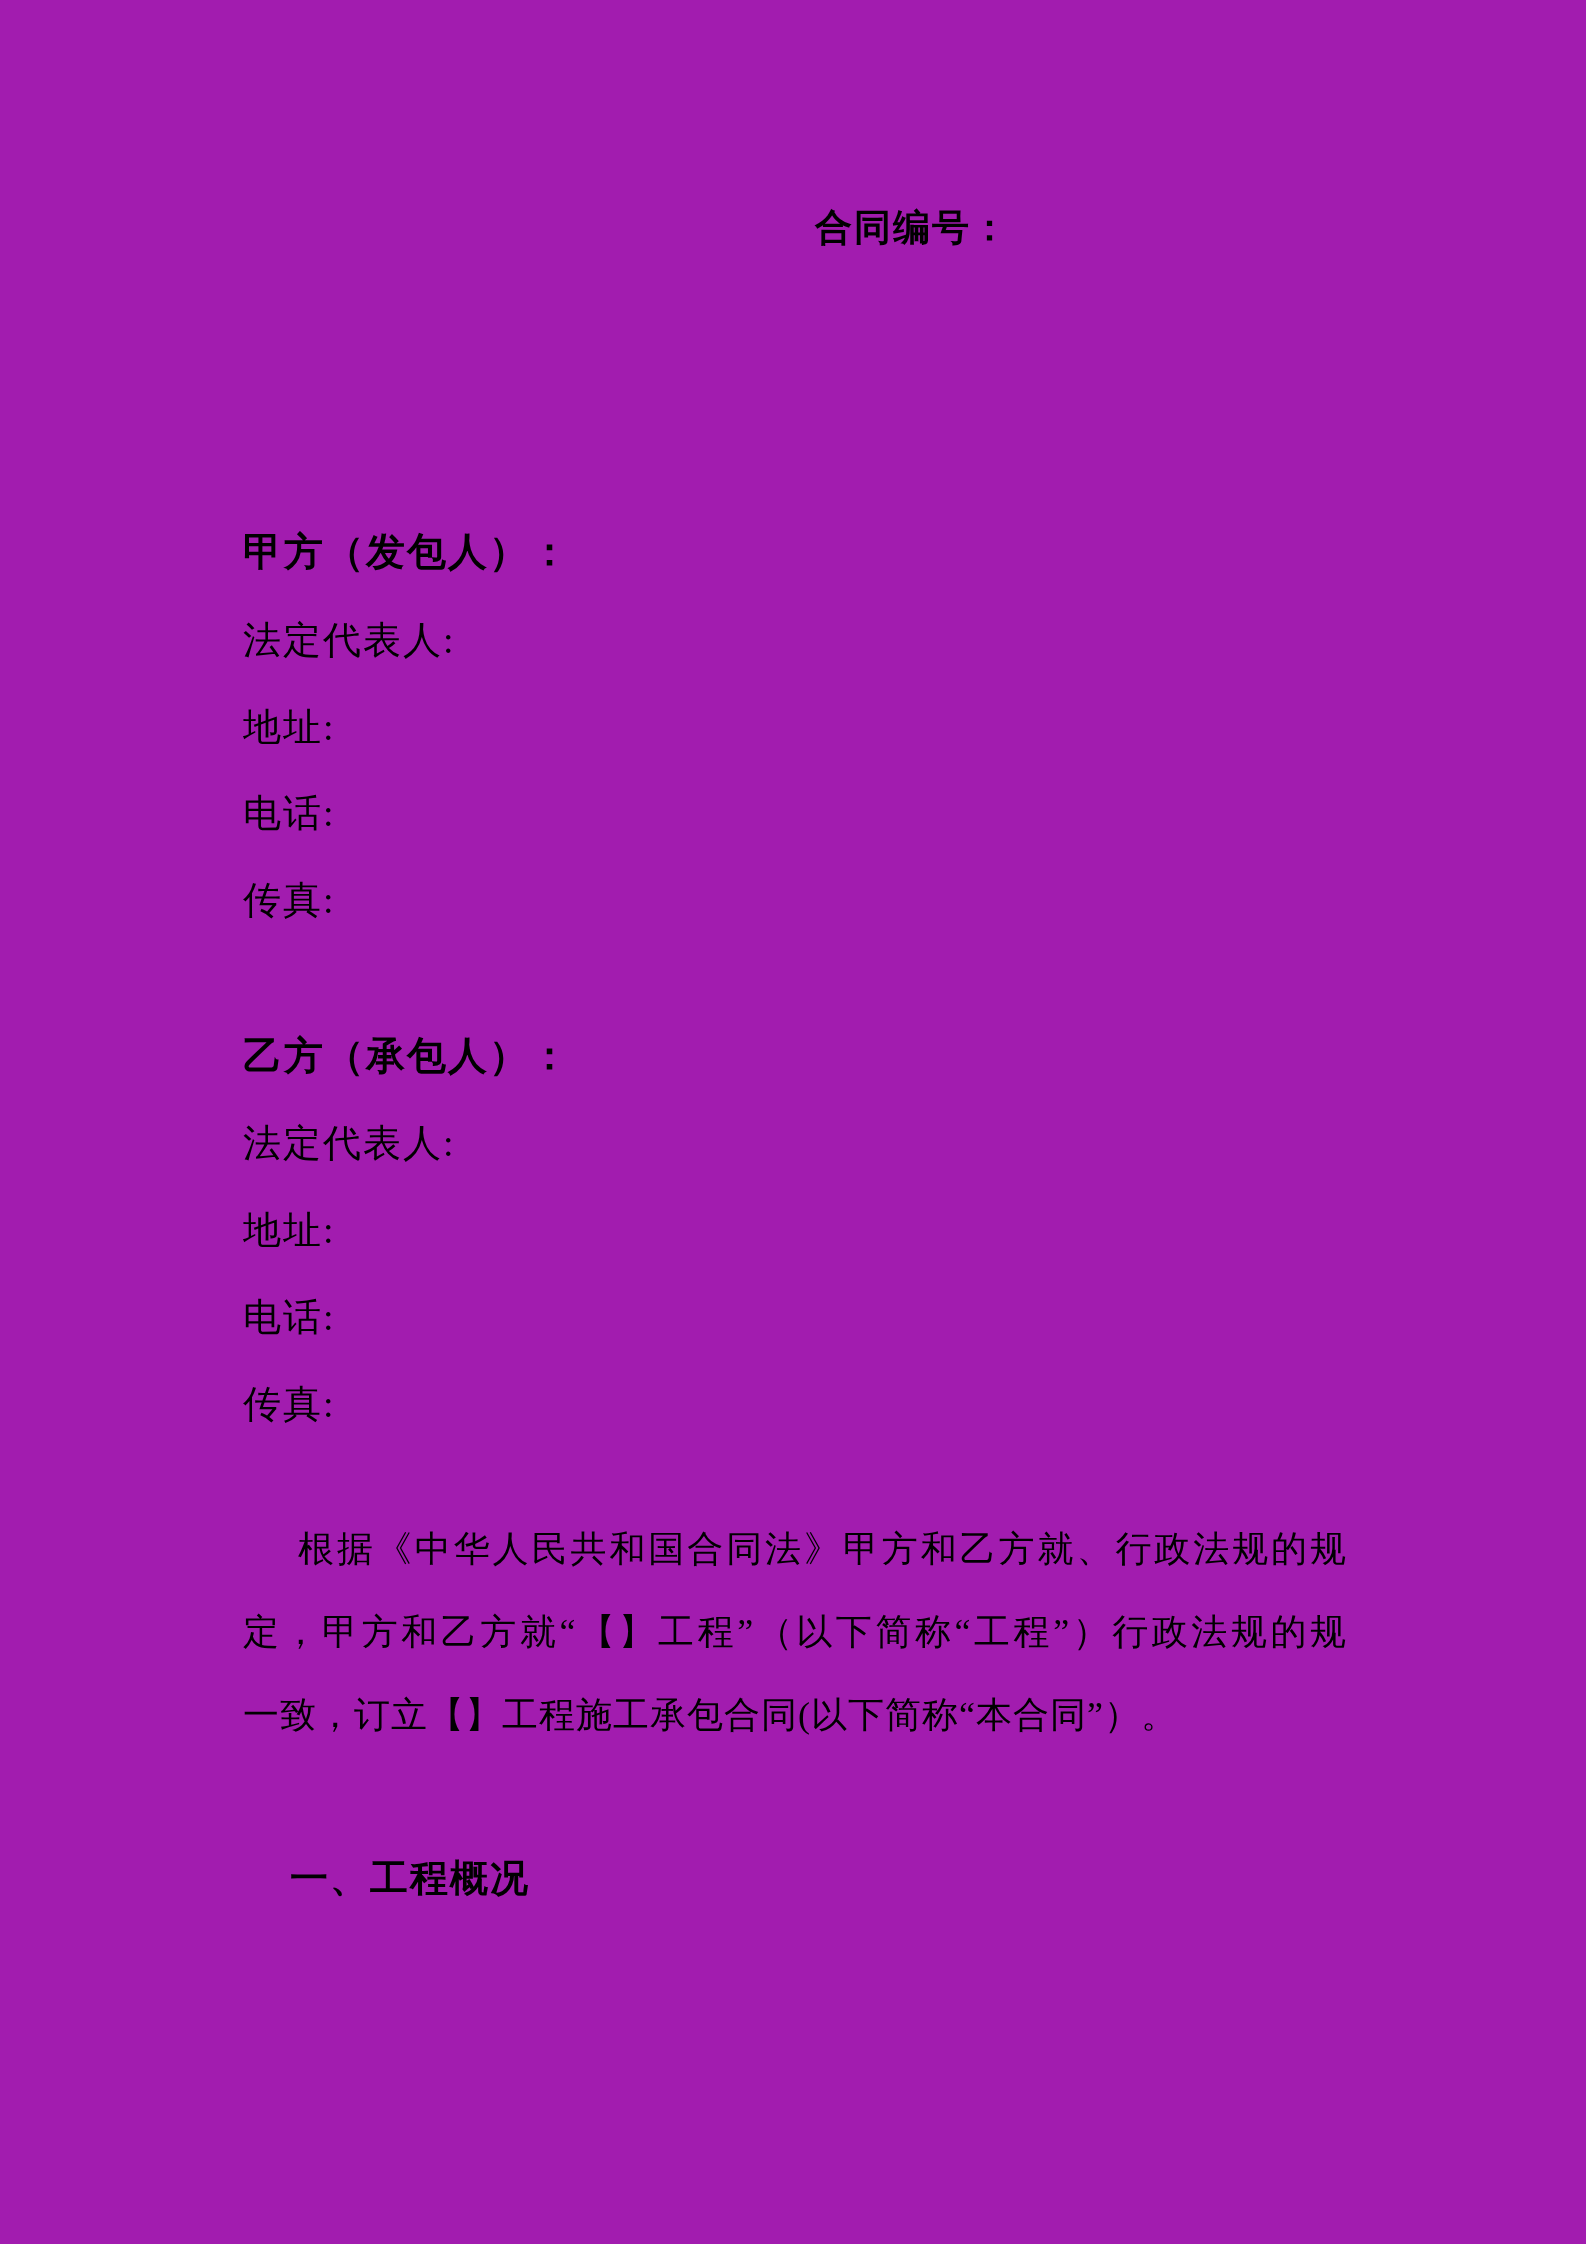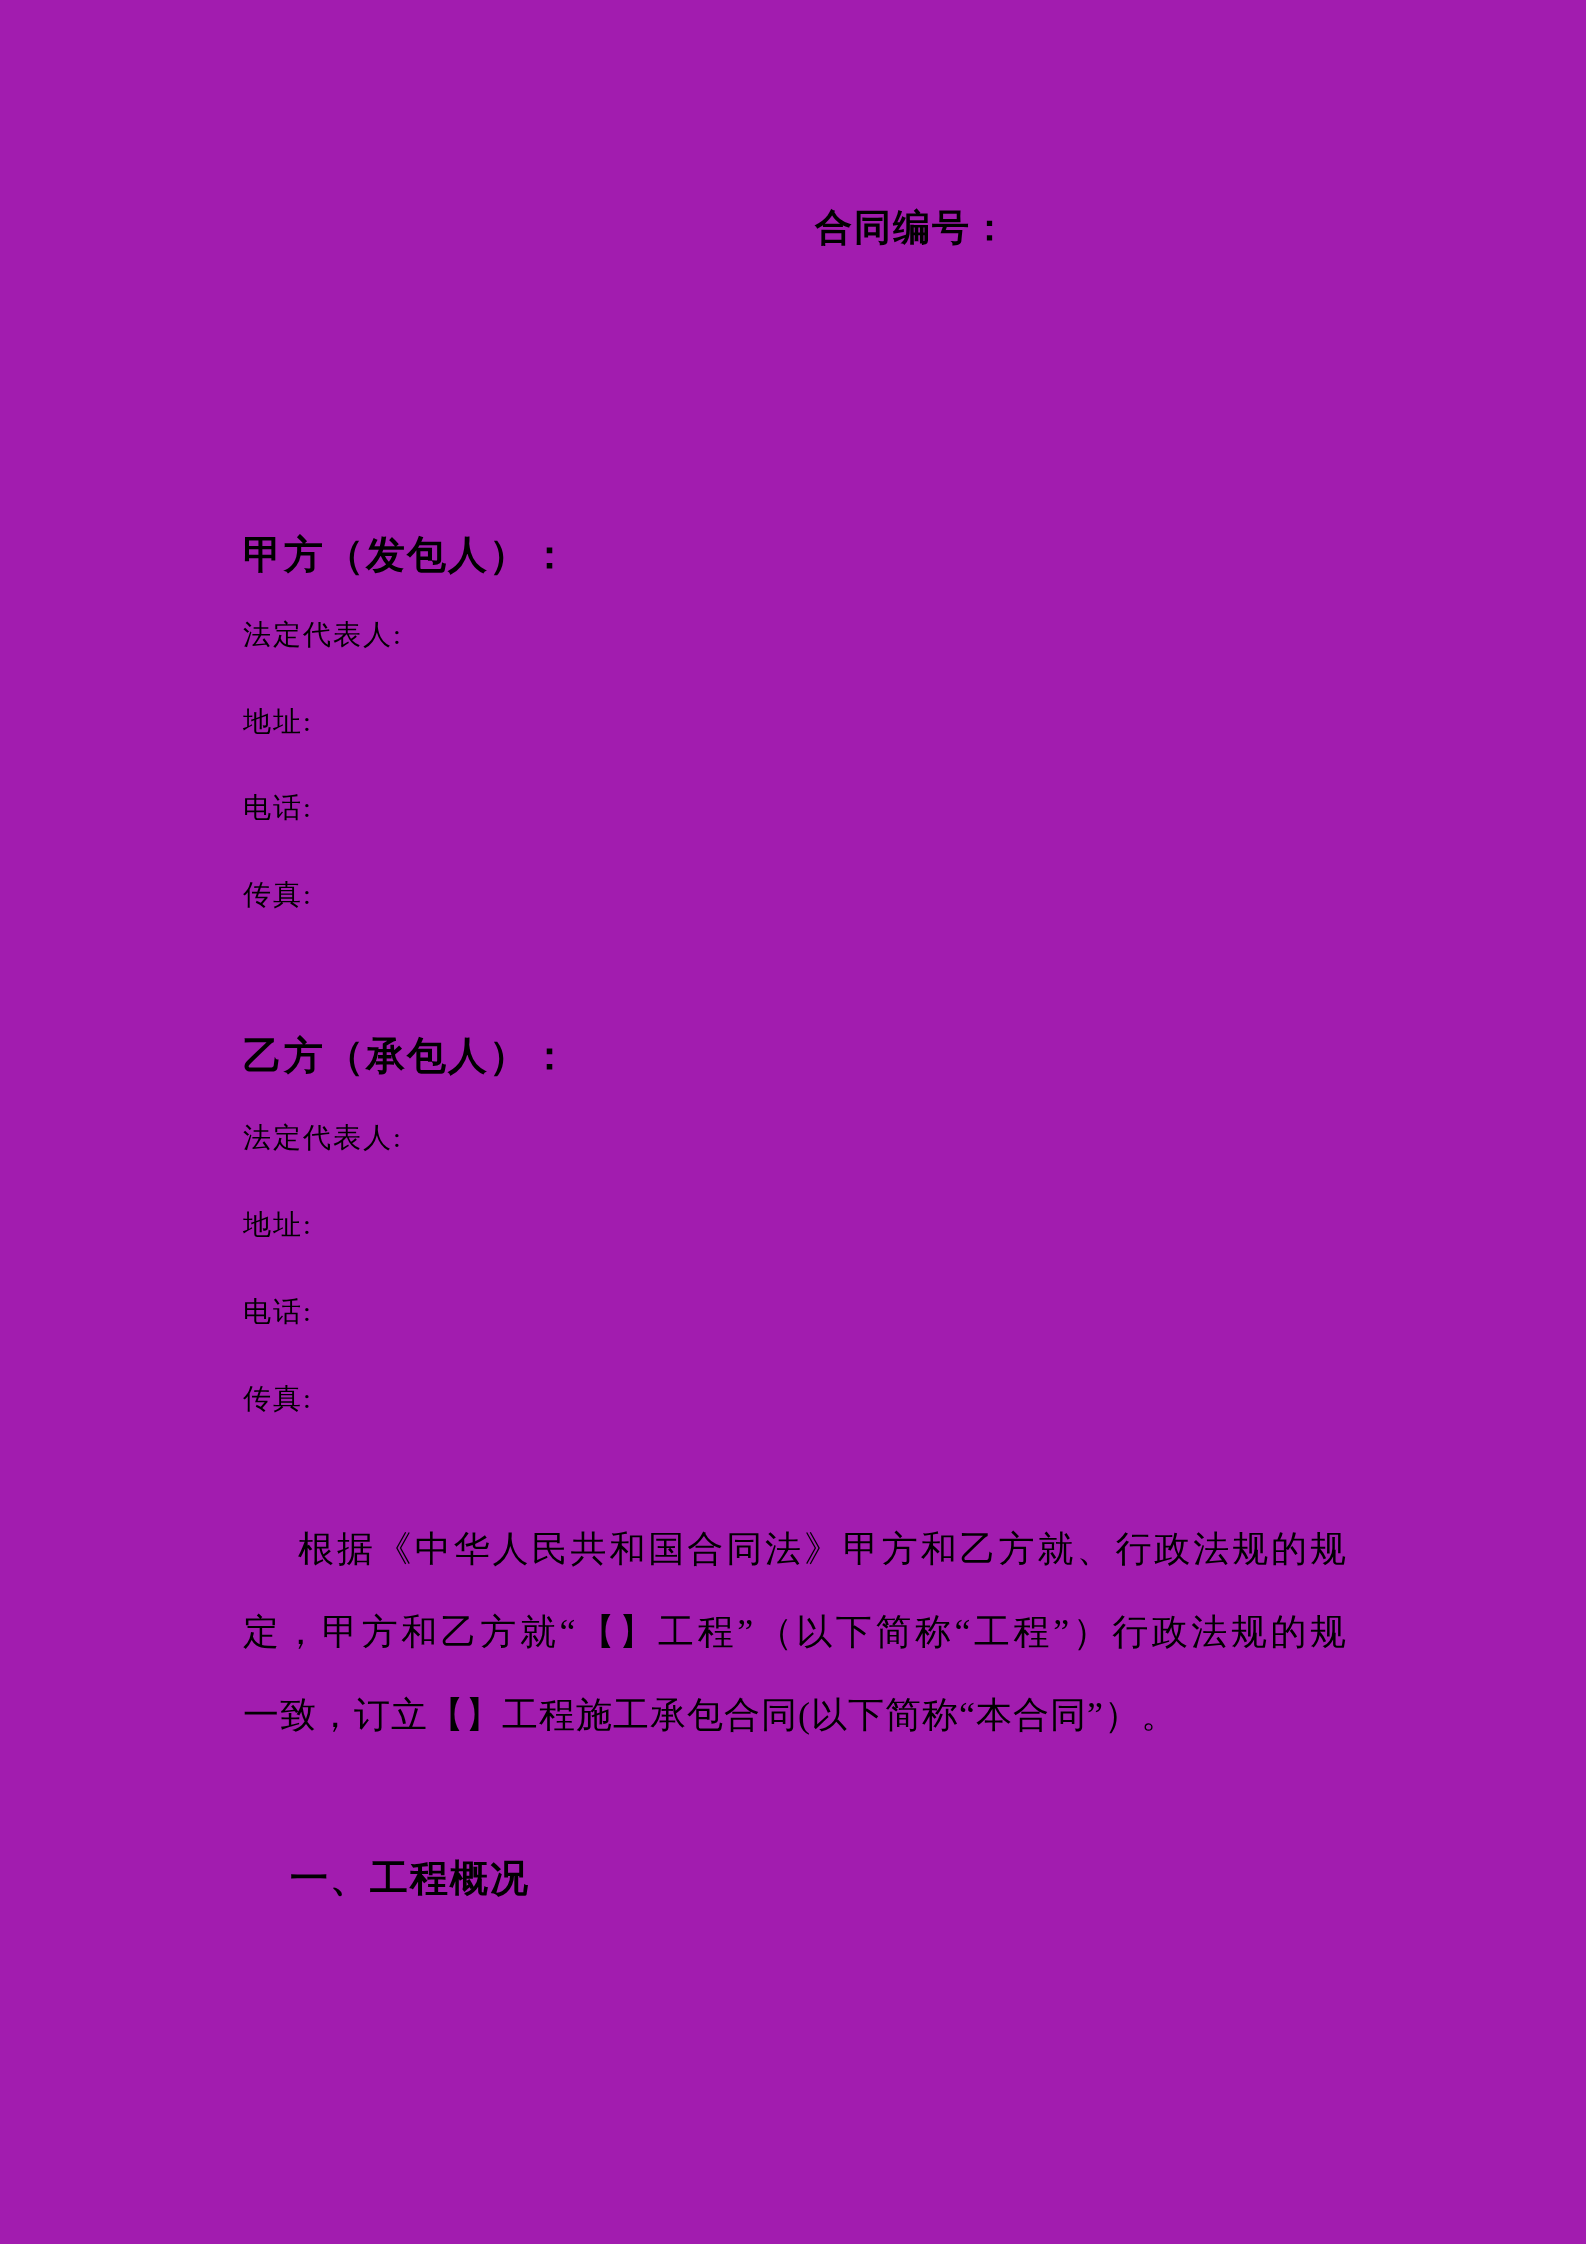--- a/index.html
+++ b/index.html
@@ -29,24 +29,24 @@
     font-size: 66px; font-weight: bold;
     letter-spacing: 12px;
   }
   .party-heading {
     left: 243px;
     font-size: 39px; font-weight: bold;
     letter-spacing: 2px;
   }
   .field-label {
     left: 243px;
-    font-size: 28px; font-weight: normal;
+    font-size: 38px; font-weight: normal;
     letter-spacing: 2px;
   }
-  .pa-heading { top: 532px; }
+  .pa-heading { top: 532px; font-family: Liberation Mono, monospace; }
   .pa-f0 { top: 618px; }
   .pa-f1 { top: 705px; }
   .pa-f2 { top: 791px; }
   .pa-f3 { top: 878px; }
   .pb-heading { top: 1033px; }
   .pb-f0 { top: 1121px; }
   .pb-f1 { top: 1208px; }
   .pb-f2 { top: 1295px; }
   .pb-f3 { top: 1382px; }
   .preamble-line {

